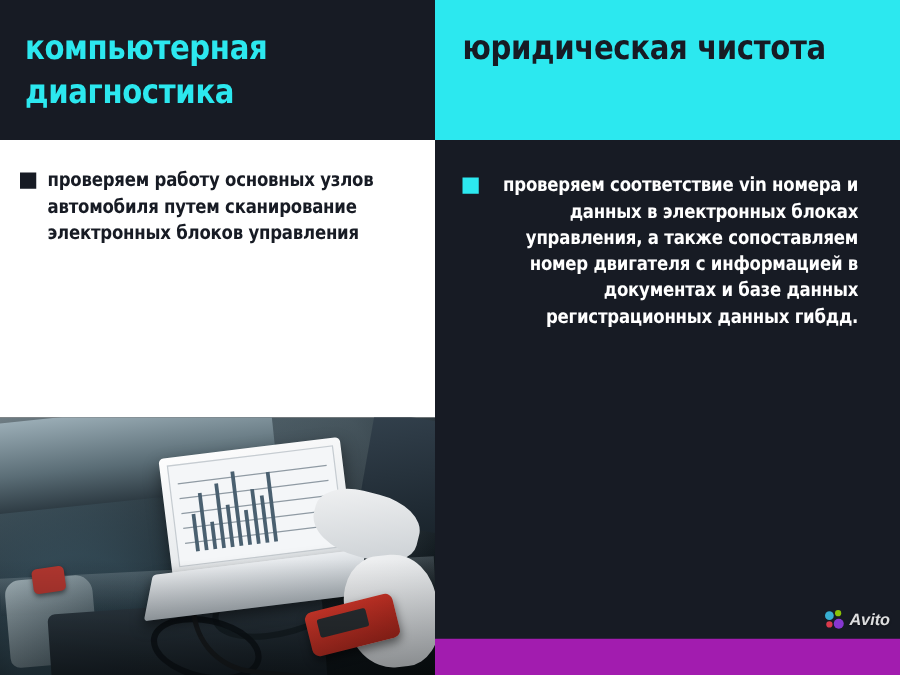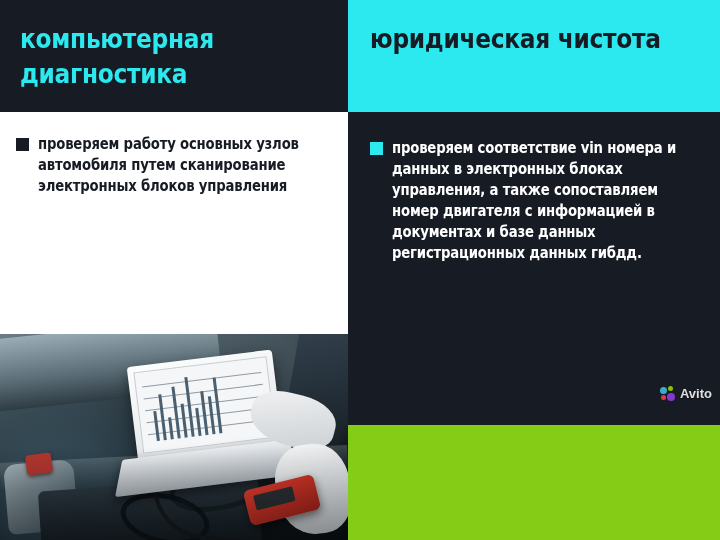--- a/index.html
+++ b/index.html
@@ -8,21 +8,21 @@
     height: 540px;
     overflow: hidden;
     font-family: "Liberation Sans", sans-serif;
     background: #ffffff;
   }
   .page {
     position: relative;
     width: 720px;
     height: 540px;
     display: flex;
-    background: #84cc16;
+    background: #a21caf;
   }
 
   
   .col-left {
     position: relative;
     width: 348px;
     height: 540px;
     background: #ffffff;
     display: flex;
     flex-direction: column;
@@ -221,21 +221,21 @@
   .photo .shade {
     position: absolute;
     inset: 0;
     background: linear-gradient(180deg, rgba(0,0,0,0.0) 55%, rgba(0,0,0,0.35) 100%);
   }
 
   
   .col-right {
     position: relative;
     width: 372px;
-    height: 425px;
+    height: 511px;
     background: #171b24;
     display: flex;
     flex-direction: column;
   }
   .right-header {
     background: #2ce8ef;
     height: 112px;
     padding: 22px 20px 0 22px;
   }
   .right-header .title {
@@ -249,31 +249,32 @@
     transform: scaleX(0.96);
     transform-origin: left top;
   }
   .right-body {
     padding: 26px 18px 10px 22px;
     flex: 1;
   }
   .right-body .btext {
     color: #ffffff;
   }
-  .right-body .bullet-row { margin-bottom: 26px; }
+  .right-body .bullet-row { margin-bottom: 26px; text-align: right; }
 
   
   .watermark {
     position: absolute;
     right: 8px;
-    bottom: 24px;
+    bottom: 8px;
     display: flex;
     align-items: flex-end;
     gap: 5px;
     opacity: 0.85;
+    font-style: italic;
   }
   .watermark .avito-logo {
     width: 15px; height: 15px;
     position: relative;
   }
   .watermark .avito-logo .c1 { position:absolute; left:0; top:1px; width:7px; height:7px; border-radius:50%; background:#3dc8f0; }
   .watermark .avito-logo .c2 { position:absolute; left:8px; top:0; width:5px; height:5px; border-radius:50%; background:#a0e000; }
   .watermark .avito-logo .c3 { position:absolute; left:1px; top:9px; width:5px; height:5px; border-radius:50%; background:#ff4053; }
   .watermark .avito-logo .c4 { position:absolute; left:7px; top:7px; width:8px; height:8px; border-radius:50%; background:#9b3df0; }
   .watermark .wm-text {

